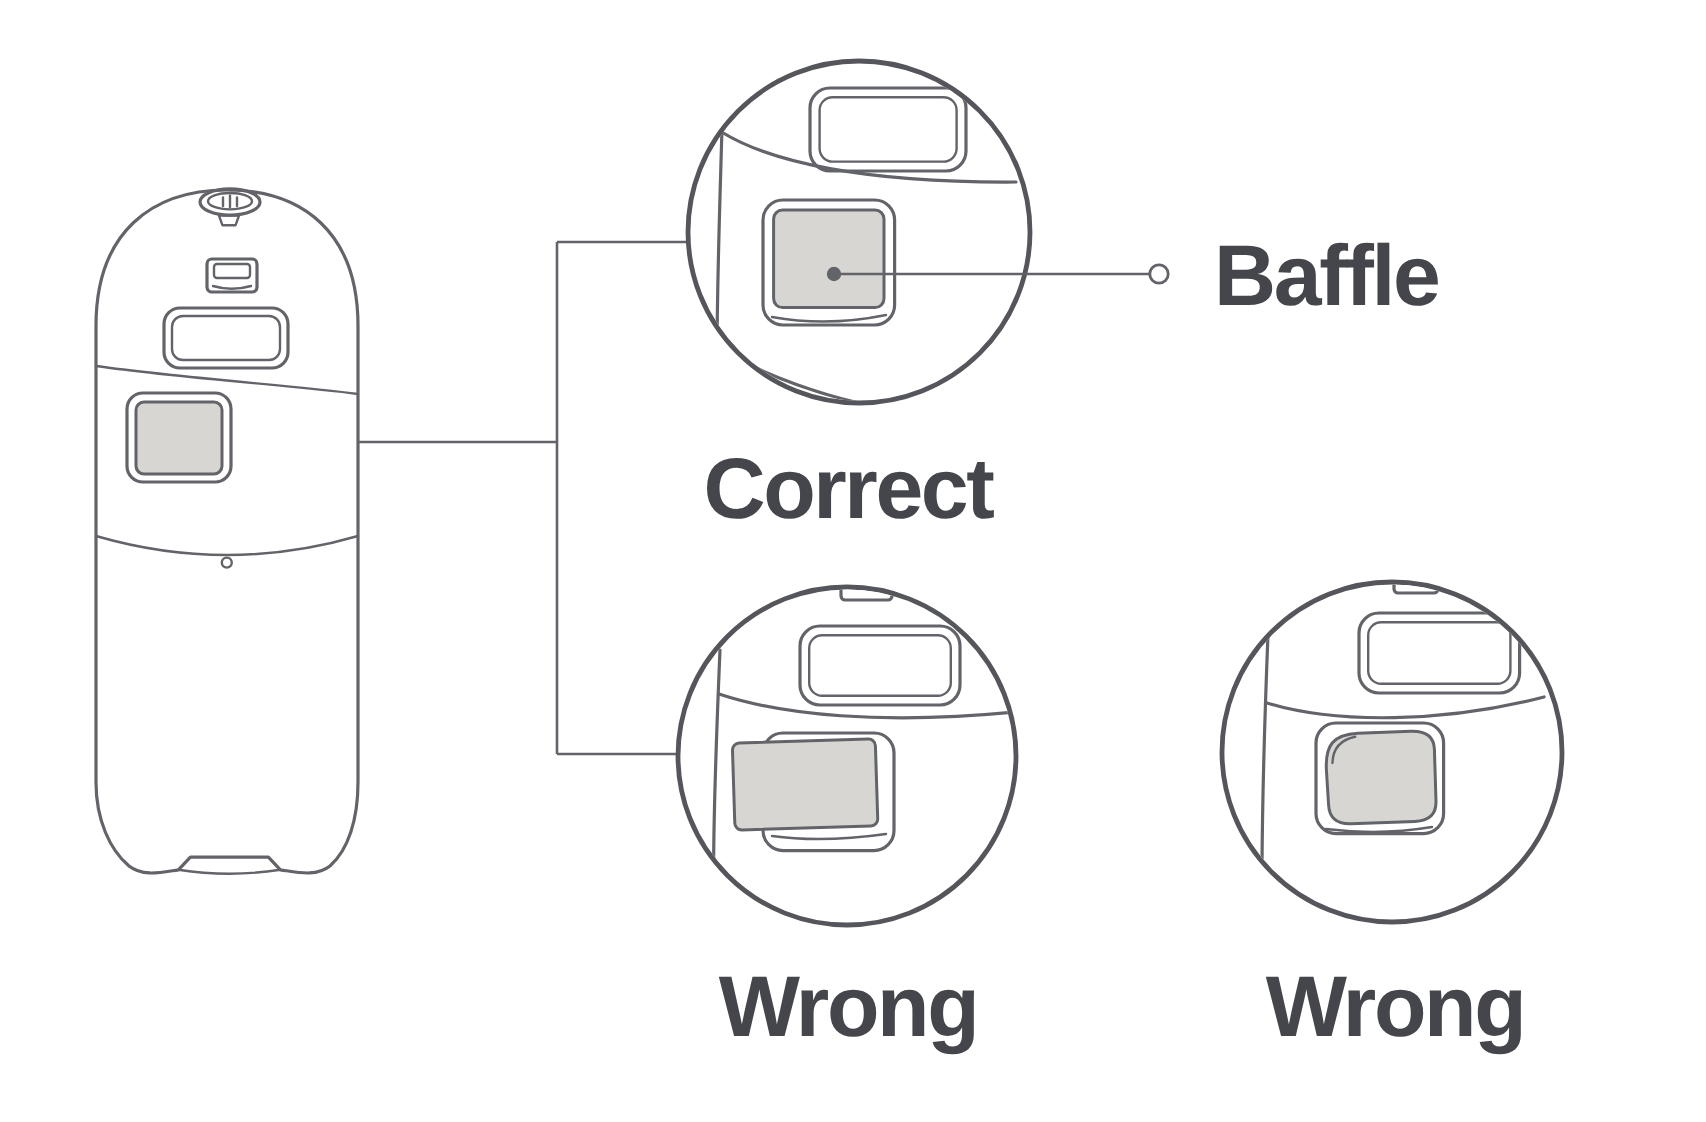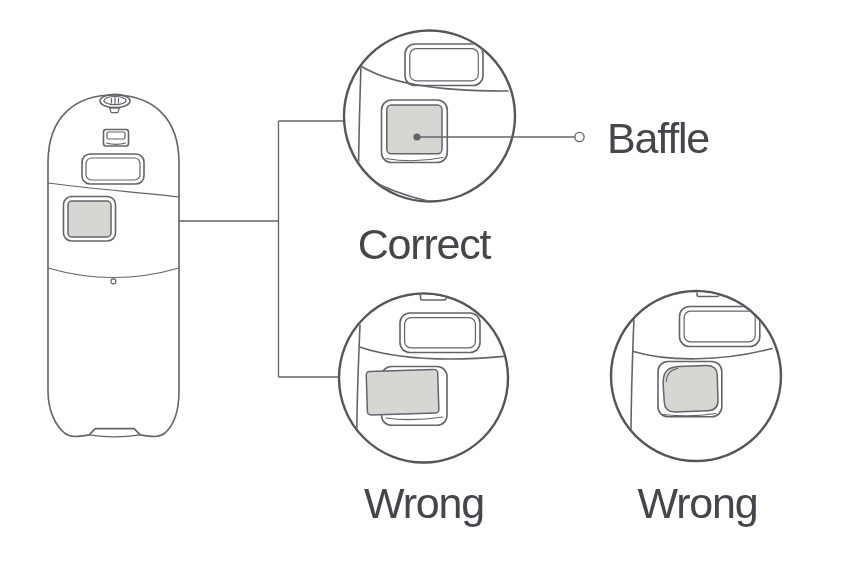--- a/index.html
+++ b/index.html
@@ -3,21 +3,21 @@
 <meta charset="utf-8">
 <style>
   :root{
     --line:#63646a;
     --lens-line:#55565b;
     --gray-fill:#d8d6d3;
     --text:#45464b;
     --background:#ffffff;
   }
   html,body{margin:0;padding:0;background:var(--background);}
-  .stage{position:relative;width:853px;height:561px;background:var(--background);overflow:hidden;}
+  .stage{position:relative;width:853px;height:561px;background:var(--background);overflow:hidden;font-weight:bold;}
   svg{display:block;}
   .ln{fill:none;stroke:var(--line);stroke-width:1.6;stroke-linecap:round;stroke-linejoin:round;}
   .ln-thin{fill:none;stroke:var(--line);stroke-width:1.2;stroke-linecap:round;stroke-linejoin:round;}
   .ln-white{fill:#ffffff;stroke:var(--line);stroke-width:1.6;stroke-linejoin:round;}
   .gray{fill:var(--gray-fill);stroke:var(--line);stroke-width:1.5;stroke-linejoin:round;}
   .lens{fill:#ffffff;stroke:var(--lens-line);stroke-width:2.4;}
   .connector{fill:none;stroke:var(--line);stroke-width:1.3;stroke-linecap:butt;stroke-linejoin:miter;}
   .dot{fill:var(--line);stroke:none;}
   .endpoint{fill:#ffffff;stroke:var(--line);stroke-width:1.4;}
   .label{font-family:"Liberation Sans","DejaVu Sans",sans-serif;font-size:43px;letter-spacing:-1.2px;fill:var(--text);}

